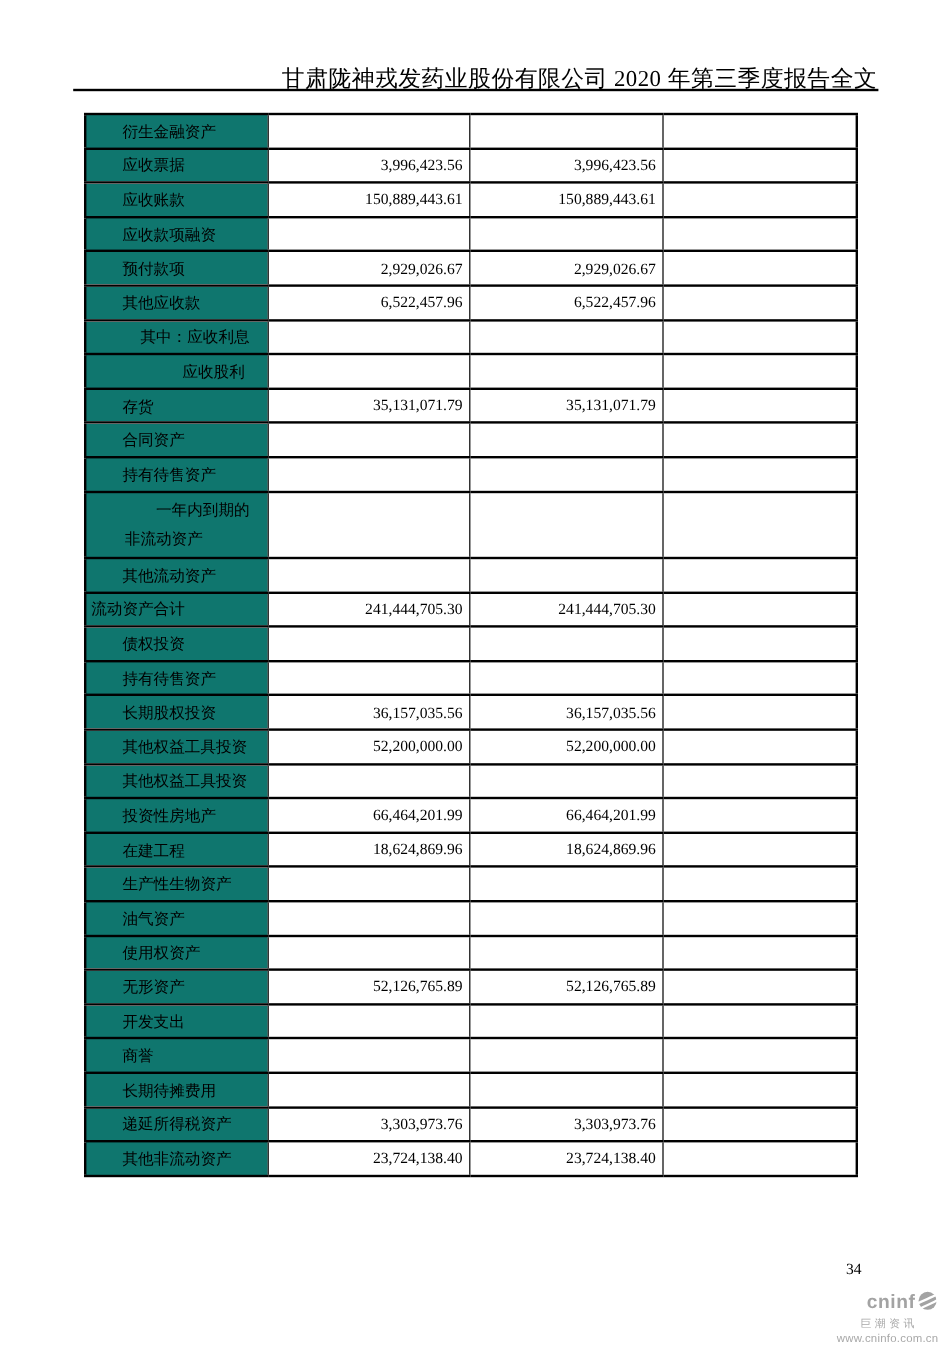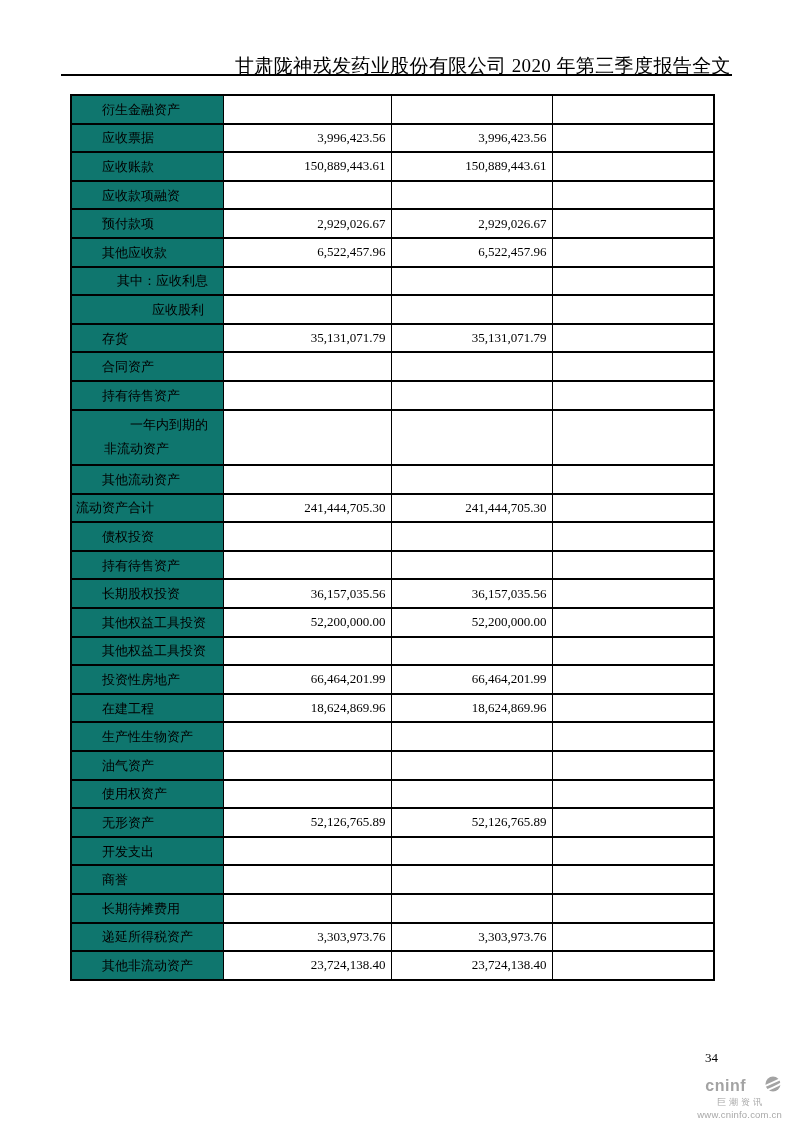--- a/index.html
+++ b/index.html
@@ -79,21 +79,21 @@
     width: 96px;
     color: #a3a3a3;
     font-family: "Liberation Sans", "DejaVu Sans", sans-serif;
     text-align: right;
     line-height: 1;
   }
   .logo-row1 {
     display: flex;
     justify-content: flex-end;
     align-items: center;
-    gap: 17px;
+    gap: 0;
   }
   .logo-brand {
     font-weight: bold;
     font-size: 16px;
     letter-spacing: 0.5px;
     color: #a3a3a3;
   }
   .logo-globe { display: inline-block; margin-left: 1px; }
   .logo-cn {
     font-size: 9px;

